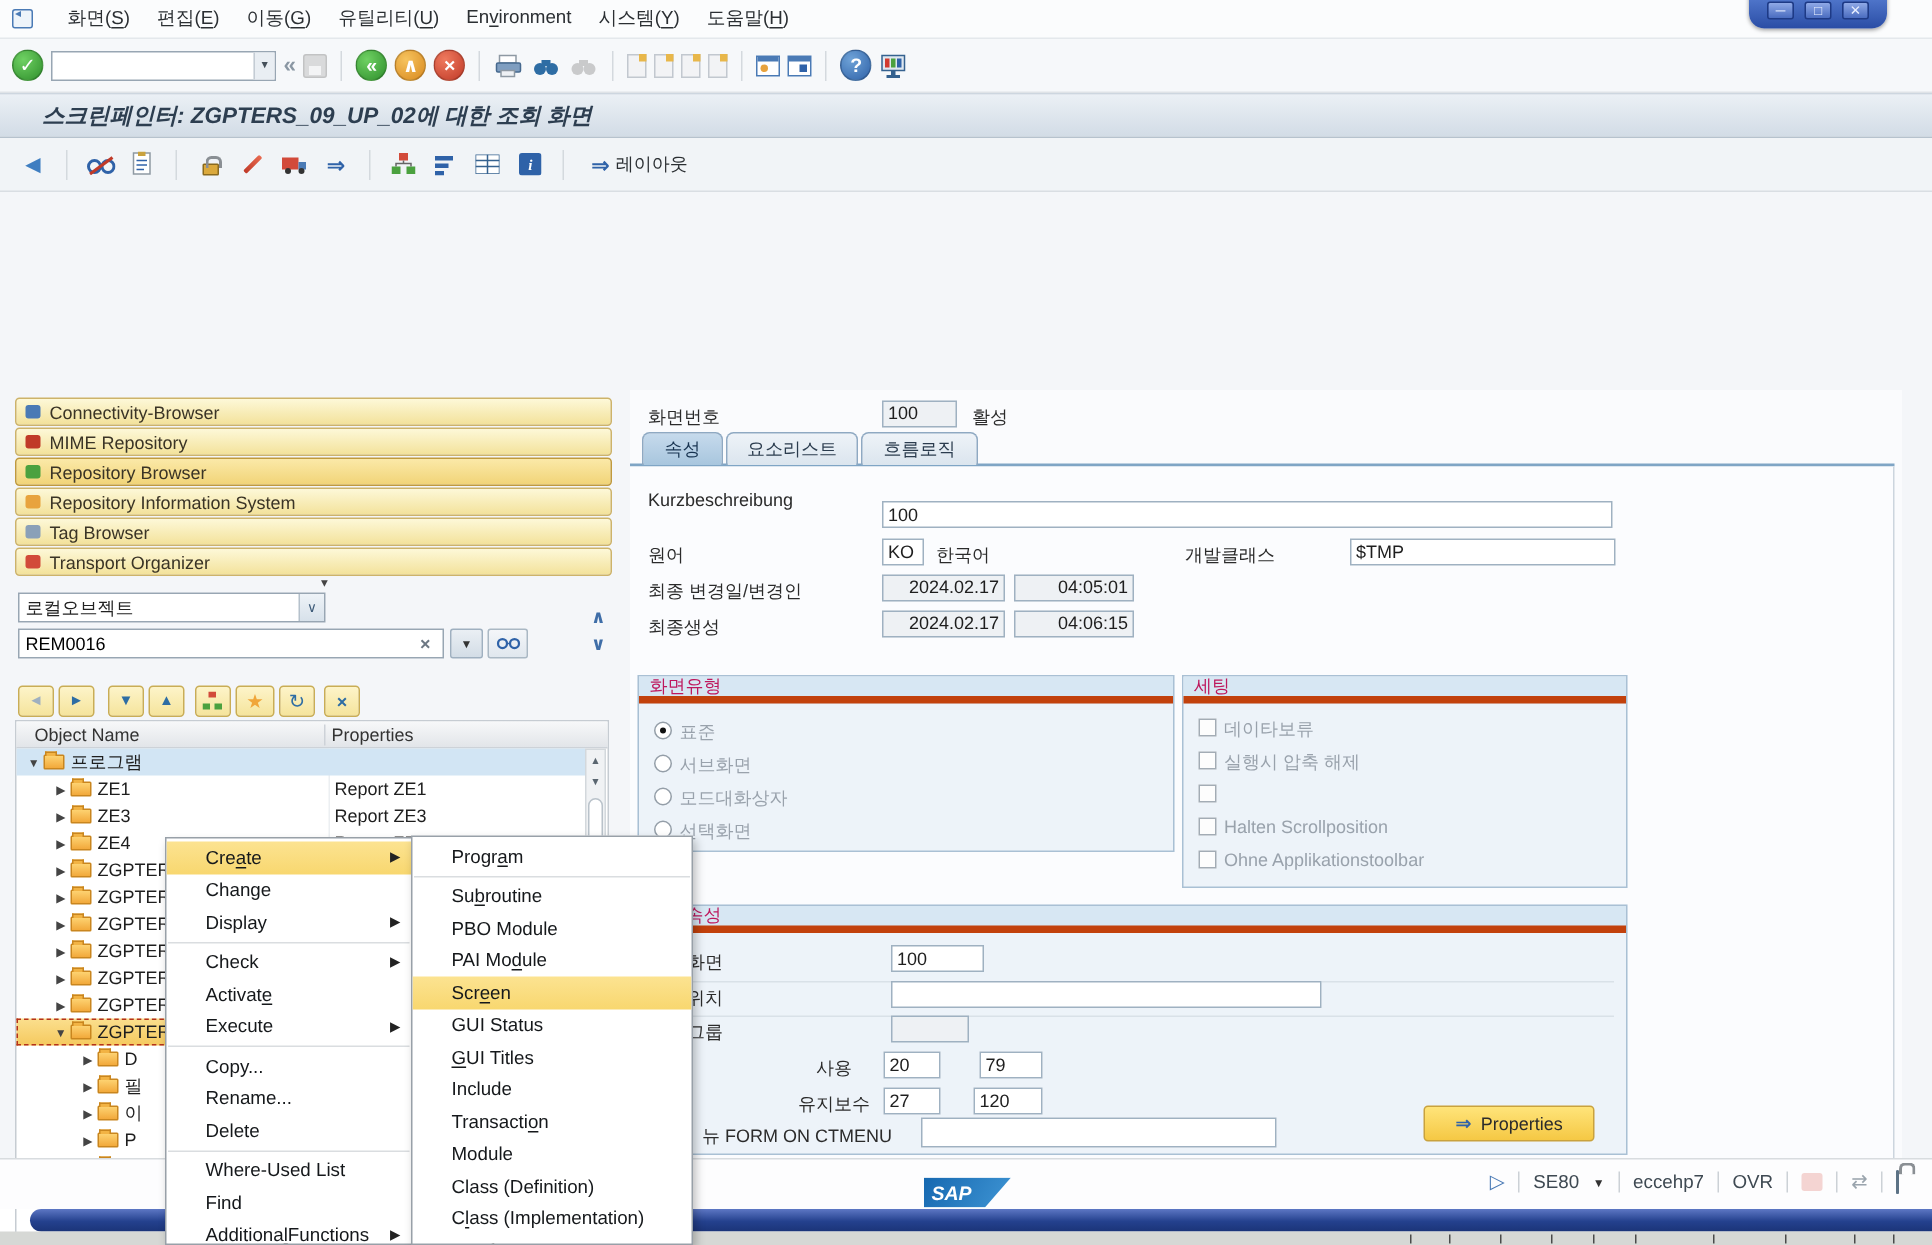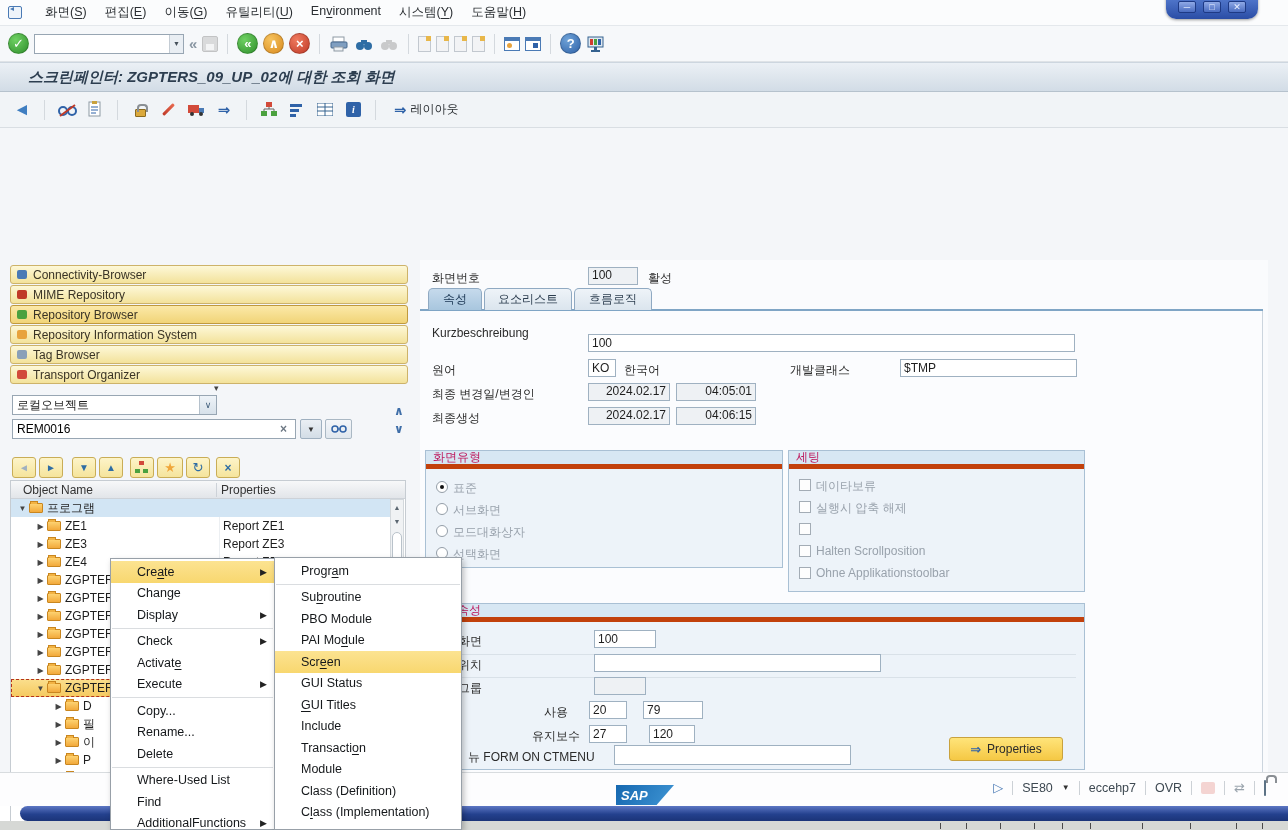--- a/index.html
+++ b/index.html
@@ -533,21 +533,21 @@
         <span class="lbl" style="left:8px;top:29px;">다음화면</span>
         <input class="inp" style="left: 168px; top: 26px; width: 62px;" value="100">
         <div class="rowline" style="top:50px;"></div>
         <span class="lbl" style="left:8px;top:53px;">커서위치</span>
         <input class="inp" style="left: 168px; top: 50px; width: 287px;" value="">
         <div class="rowline" style="top:73px;"></div>
         <span class="lbl" style="left:8px;top:76px;">화면그룹</span>
         <input class="inp ro" style="left: 168px; top: 73px; width: 52px;" value="">
         <span class="lbl" style="left:118px;top:100px;">사용</span>
         <input class="inp" style="left: 163px; top: 97px; width: 38px;" value="20">
-        <input class="inp" style="left: 217px; top: 97px; width: 60px;" value="79">
+        <input class="inp" style="left: 227px; top: 97px; width: 42px;" value="79">
         <span class="lbl" style="left:106px;top:124px;">유지보수</span>
         <input class="inp" style="left: 163px; top: 121px; width: 38px;" value="27">
         <input class="inp" style="left: 223px; top: 121px; width: 46px;" value="120">
         <span class="lbl" style="left:42px;top:145px;">뉴 FORM ON CTMENU</span>
         <input class="inp" style="left: 188px; top: 141px; width: 237px; height: 20px;" value="">
         <div id="props-btn">
           <span class="blue-arr" style="font-size:13px;">⇒</span>
           <span>Properties</span>
         </div>
       </div>

